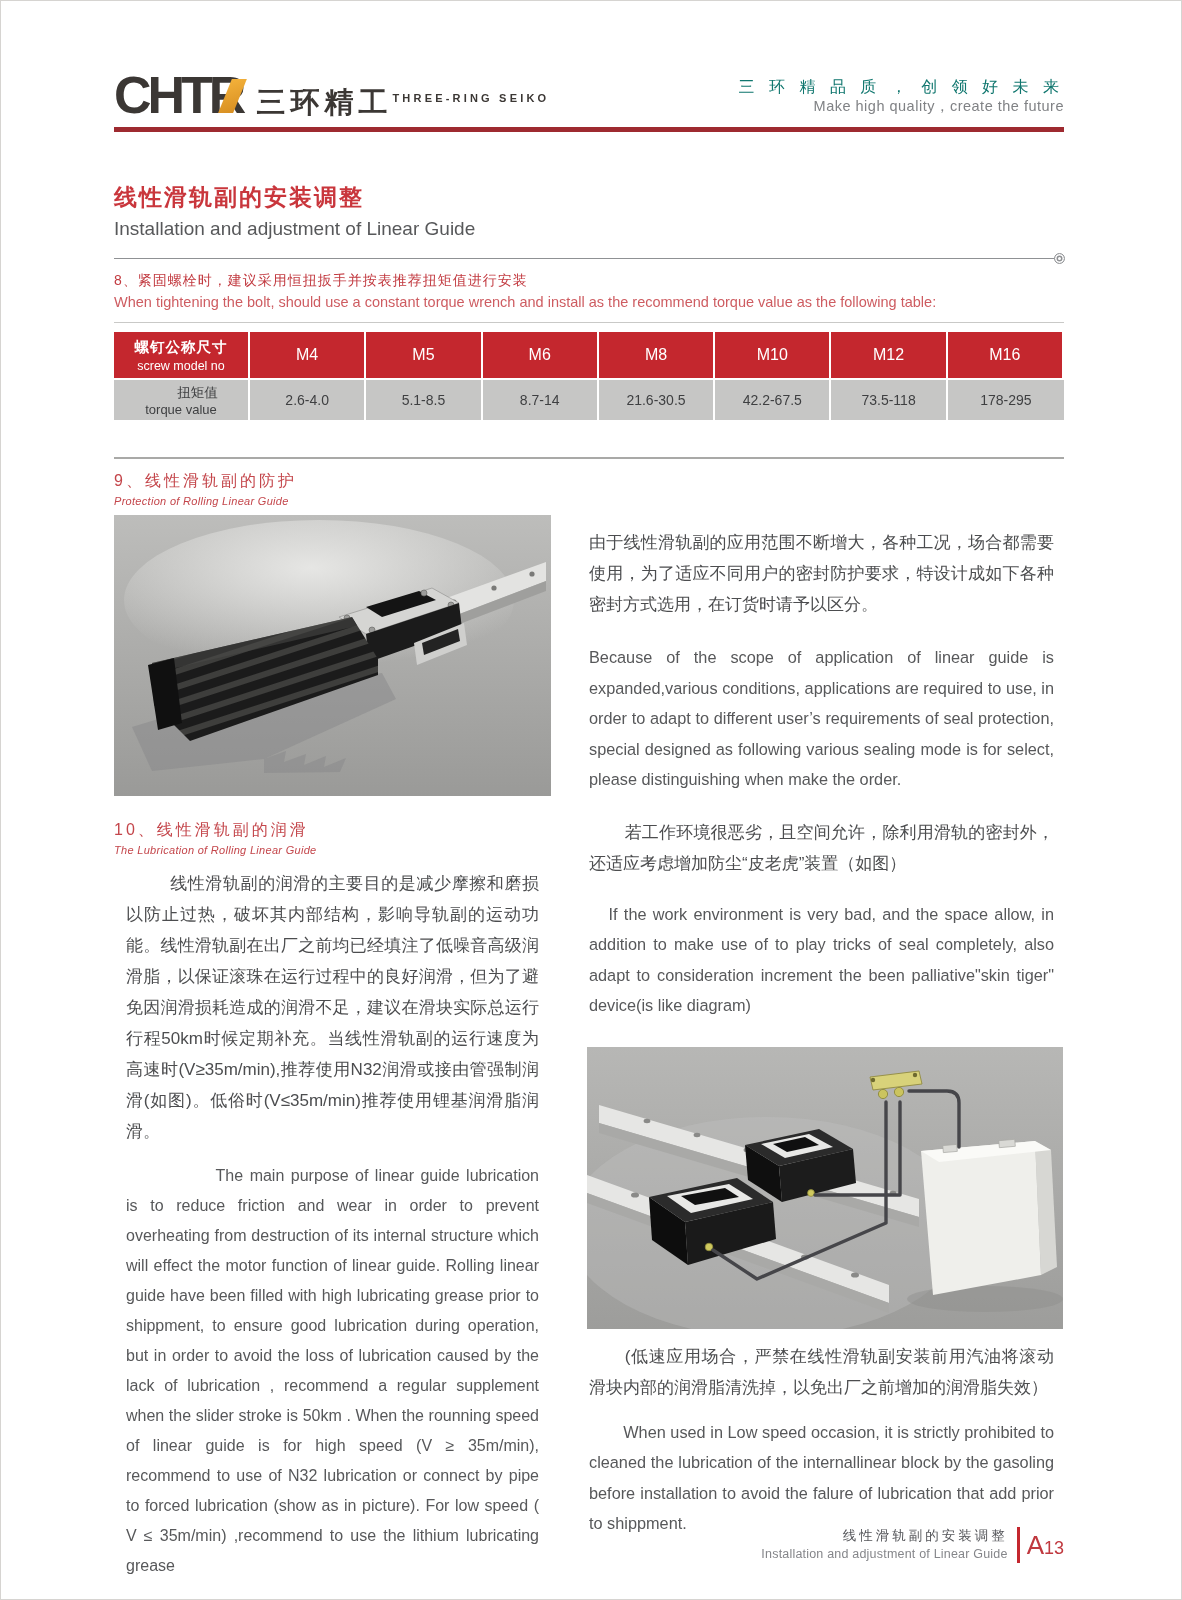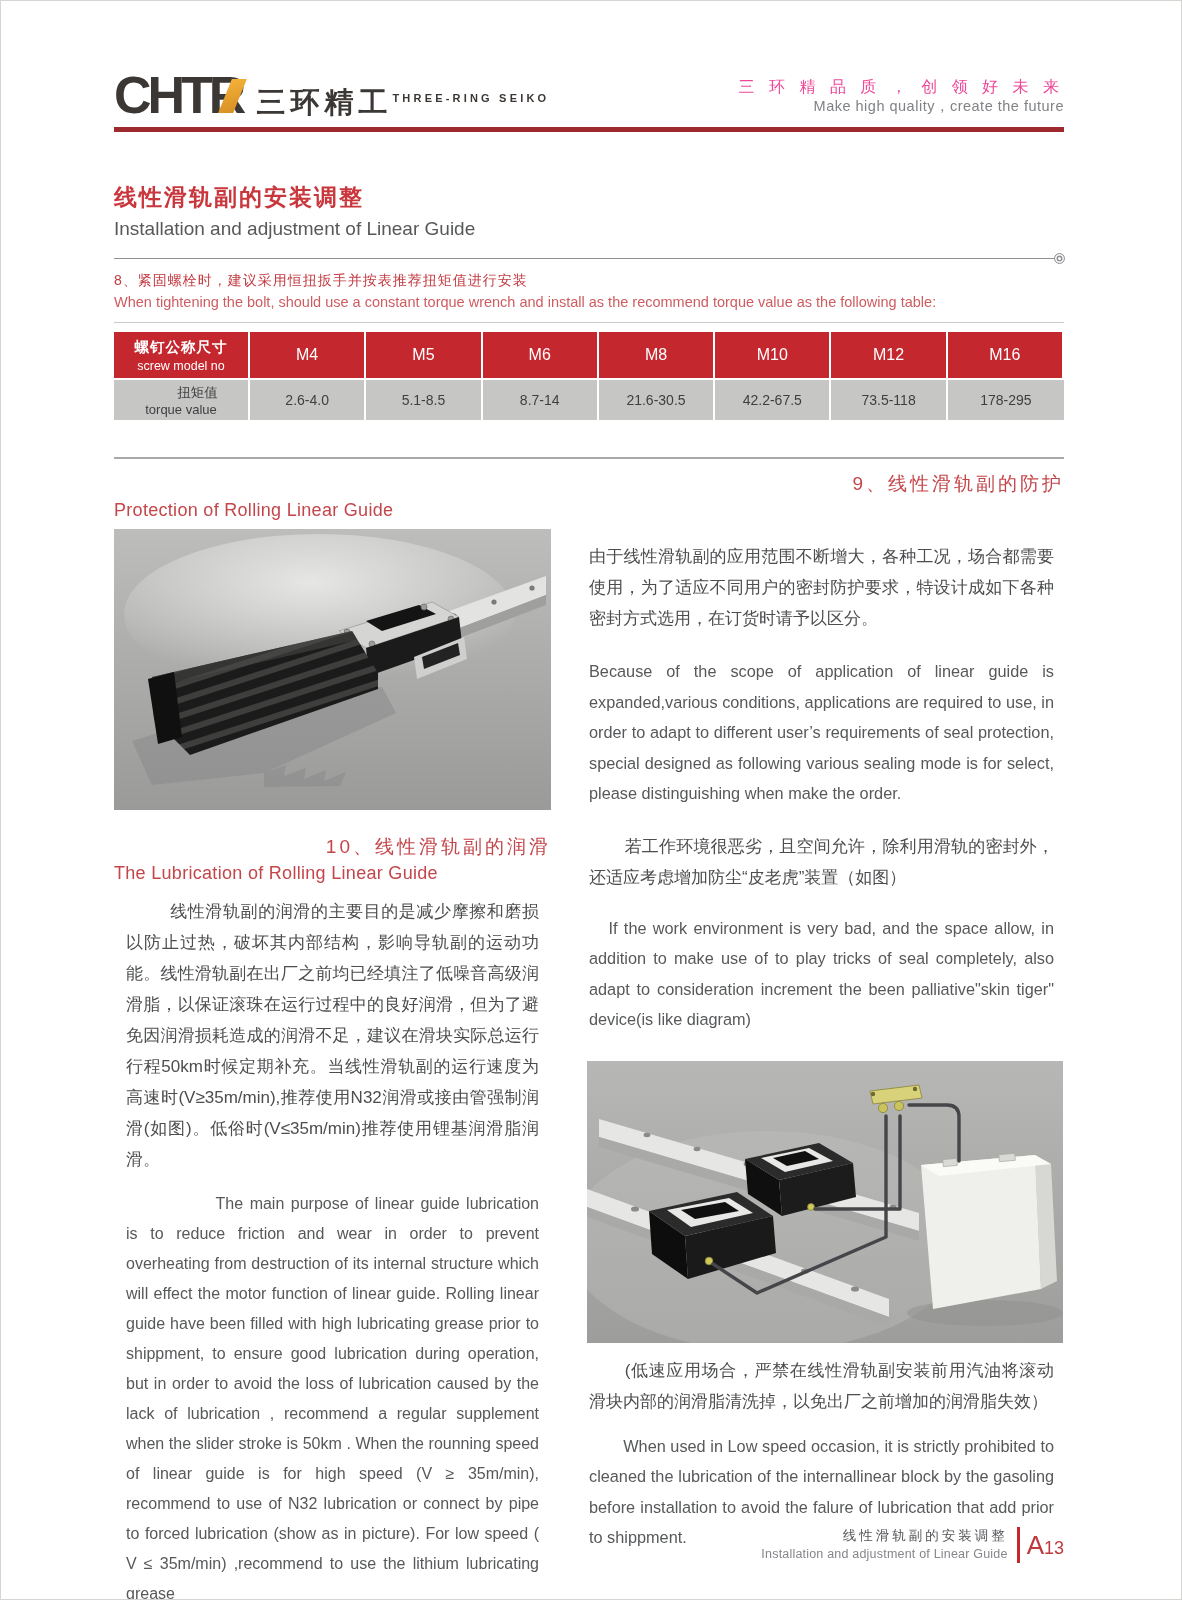--- a/index.html
+++ b/index.html
@@ -15,21 +15,21 @@
   .header{display:flex; justify-content:space-between; align-items:flex-end; padding-top:72px;}
   .logo{display:flex; align-items:flex-end; gap:14px;}
   .logo-mark{position:relative; display:flex; align-items:flex-end;}
   .chtr{font-weight:bold; font-size:52px; line-height:44px; letter-spacing:-4px; color:#3b3734;}
   .logo-accent{position:absolute; right:2px; bottom:4px; width:15px; height:34px;
     background:linear-gradient(160deg,#f3b13a,#d88f22); transform:skewX(-22deg);}
   .logo-txt{display:flex; flex-direction:row; line-height:1;}
   .logo-cn{font-size:29px; font-weight:bold; color:#3b3734; letter-spacing:5px;}
   .logo-en{font-size:11px; color:#3b3734; letter-spacing:3.2px; margin-top:5px; font-weight:bold;}
   .tagline{text-align:right; line-height:1.25; padding-bottom:2px;}
-  .tagline-cn{font-size:16px; color:#ec4899; letter-spacing:5px;}
+  .tagline-cn{font-size:16px; color:#0f766e; letter-spacing:5px;}
   .tagline-en{font-size:14.5px; color:#808285; letter-spacing:0.5px;}
   .header-rule{height:5px; background:#9e2a30; margin-top:10px;}
 
   
   .page-title{margin-top:50px;}
   .page-title-cn{font-size:23px; font-weight:bold; color:#c9363c; letter-spacing:2px;}
   .page-title-en{font-size:19px; color:#57585a; margin-top:5px;}
 
   .thin-divider{position:relative; margin-top:18px; border-top:1.5px solid #8f9194; height:0;}
   .divider-circle{position:absolute; right:-1px; top:-6px; width:9px; height:9px; border-radius:50%;
@@ -49,22 +49,22 @@
   .t-head .m{font-size:16px;}
   .t-cell{background:#c6c6c5; color:#3e3f41; display:flex; flex-direction:column; justify-content:center;
     align-items:center; height:40px; border-right:2px solid #fff; border-top:2px solid #fff; font-size:14px;}
   .t-cell:last-child{border-right:none;}
   .t-cell .cnl{font-size:13.5px;margin-left:33px;} .t-cell .enl{font-size:13px;}
 
   .wide-divider{margin-top:37px; border-top:2px solid #a9a9a7;}
 
   
   .sec-head{margin-top:12px;}
-  .sec-head .cnh{font-size:19px; color:#c4464b; letter-spacing:3px;text-align:right;}
-  .sec-head .enh{font-size:18px; color:#c4464b; margin-top:3px; letter-spacing:0.3px;}
+  .sec-head .cnh{font-size:16px; color:#c4464b; letter-spacing:3px;}
+  .sec-head .enh{font-size:11px; color:#c4464b; margin-top:3px; letter-spacing:0.3px;font-style:italic;}
 
   
   .cols{display:flex; gap:26px; margin-top:8px;}
   .col-l{width:437px; flex:none;}
   .col-r{width:489px; flex:none;}
   .photo{display:block;}
   p{margin:12px;}
   .cnp{font-size:17px; line-height:31px; color:#4c4d4f; text-align:justify;}
   .enp{font-size:16.3px; line-height:30.5px; color:#57585a; text-align:justify;}
   .ind2{text-indent:2.1em;} .ind25{text-indent:2.6em;} .ind55{text-indent:5.6em;} .ind1{text-indent:1.2em;}

